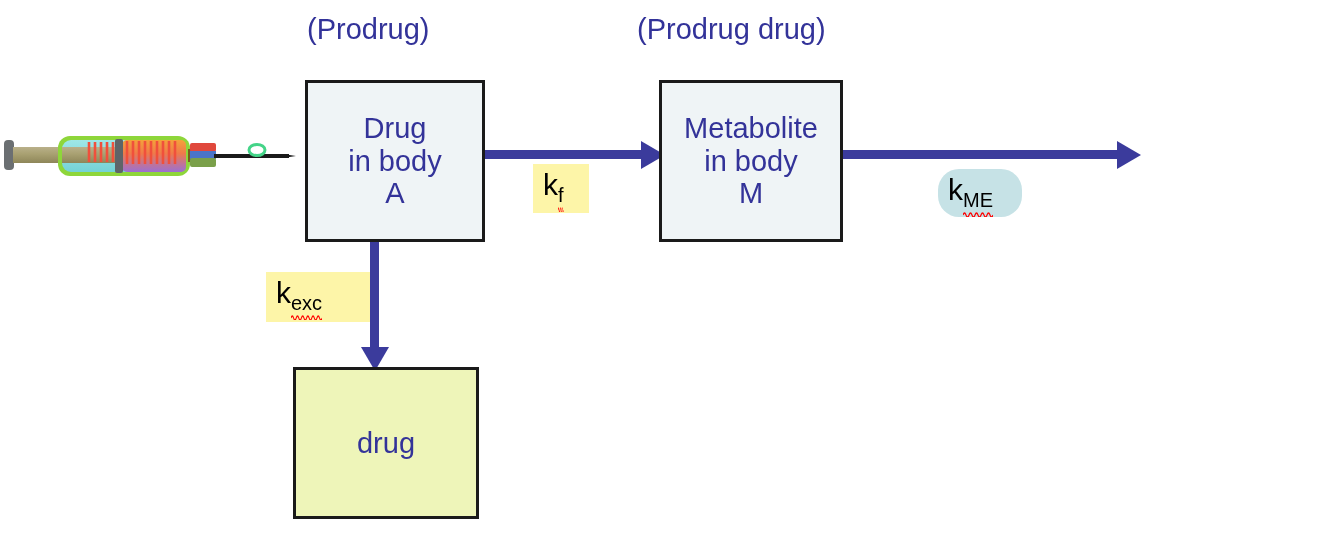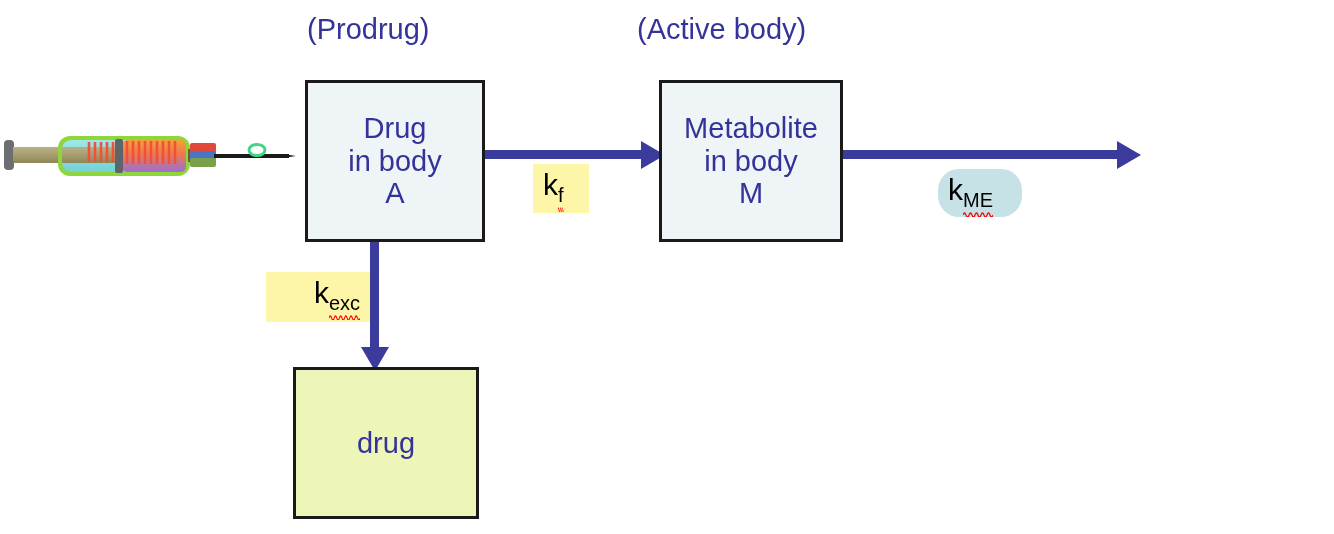--- a/index.html
+++ b/index.html
@@ -187,21 +187,21 @@
 
       <rect x="214" y="26" width="75" height="4" fill="#1a1a1a"></rect>
       <polygon points="283,26 296,28 283,30" fill="#1a1a1a"></polygon>
 
       <ellipse cx="257" cy="22" rx="8" ry="5.5" fill="none" stroke="#44d488" stroke-width="3"></ellipse>
     </svg>
   </div>
 
   <div class="caption" style="left:307px; top:15px;">(Prodrug)</div>
 
-  <div class="caption" style="left:637px; top:15px;">(Active body)</div>
+  <div class="caption" style="left:637px; top:15px;">(Prodrug drug)</div>
 
   <div class="arrow-h" style="left:483px; top:150px; width:160px;"></div>
 
   <div class="arrow-h" style="left:843px; top:150px; width:276px;"></div>
 
   <div class="arrow-v" style="left:370px; top:241px; height:108px;"></div>
 
   <div class="box box-blue" style="left:305px; top:80px; width:180px; height:162px;">
     <div>
       <span>Drug</span>
@@ -224,21 +224,21 @@
       <span>drug</span>
     </div>
   </div>
 
   <div class="rate-label hl-yellow" style="left:533px; top:164px; width:56px; height:49px;">
     <span class="k">k</span><span class="sub" style="position:relative;"><span>f</span><svg class="squiggle" viewBox="0 0 24 7" preserveAspectRatio="none">
           <path d="M0 5 Q2 1 4 5 T8 5 T12 5 T16 5 T20 5 T24 5" fill="none" stroke="#ff0000" stroke-width="1.6"></path>
         </svg></span>
   </div>
 
-  <div class="rate-label hl-yellow" style="left:266px; top:272px; width:104px; height:50px;text-align:right;">
+  <div class="rate-label hl-yellow" style="left:266px; top:272px; width:104px; height:50px;">
     <span class="k">k</span><span class="sub" style="position:relative;"><span>exc</span><svg class="squiggle" viewBox="0 0 48 7" preserveAspectRatio="none">
           <path d="M0 5 Q2 1 4 5 T8 5 T12 5 T16 5 T20 5 T24 5 T28 5 T32 5 T36 5 T40 5 T44 5 T48 5" fill="none" stroke="#ff0000" stroke-width="1.6"></path>
         </svg></span>
   </div>
 
   <div class="rate-label hl-cyan" style="left:938px; top:169px; width:84px; height:48px;">
     <span class="k">k</span><span class="sub" style="position:relative;"><span>ME</span><svg class="squiggle" viewBox="0 0 40 7" preserveAspectRatio="none">
           <path d="M0 5 Q2 1 4 5 T8 5 T12 5 T16 5 T20 5 T24 5 T28 5 T32 5 T36 5 T40 5" fill="none" stroke="#ff0000" stroke-width="1.6"></path>
         </svg></span>
   </div>

